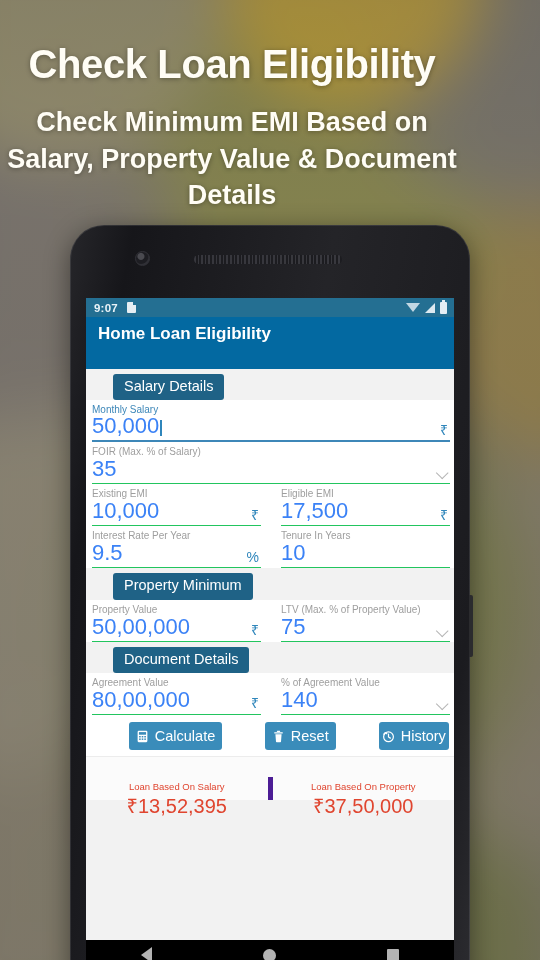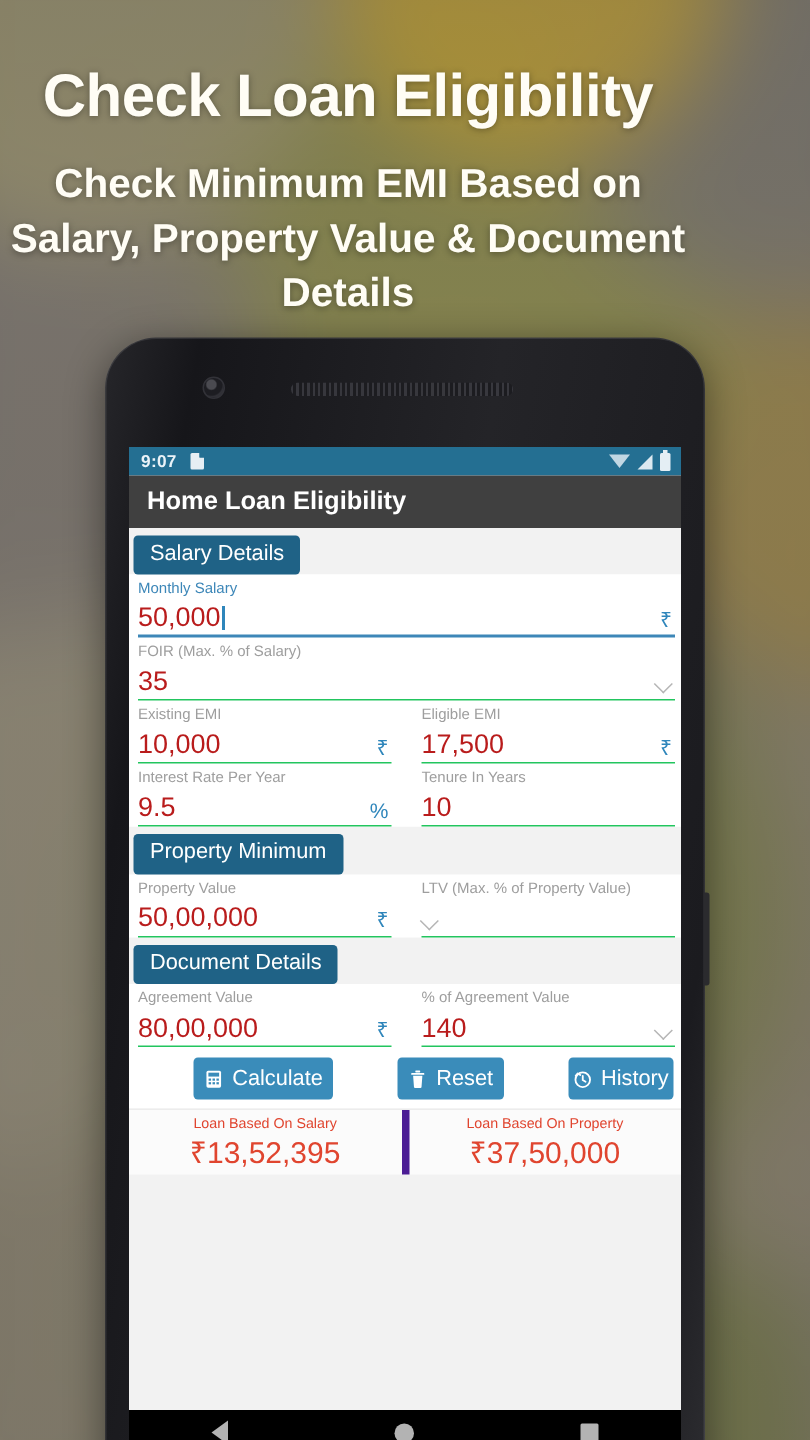--- a/index.html
+++ b/index.html
@@ -178,22 +178,22 @@
   .ic-batt::before {
     content: "";
     position: absolute;
     left: 2px; top: -2px;
     width: 3px; height: 2px;
     background: #e4eef4;
   }
 
   
   #appbar {
-    background: #404040;
-    padding: 6px 12px 7px 12px;
+    background: #0369a1;
+    padding: 6px 12px 24px 12px;
   }
   .app-title {
     color: #ffffff;
     font-size: 17px;
     font-weight: bold;
     line-height: 1.3;
   }
   .app-sub {
     color: #cfe4ef;
     font-size: 12.5px;
@@ -202,20 +202,21 @@
   }
 
   
   #form {
     background: #f2f2f2;
     height: 100%;
   }
 
   .section-head {
     padding: 5px 0 0 3px;
+    margin-left: 24px;
   }
   .section-tab {
     display: inline-block;
     background: #1f6286;
     color: #ffffff;
     font-size: 14.5px;
     padding: 4px 11px 5px 11px;
     border-radius: 3px;
     line-height: 1.2;
   }
@@ -245,22 +246,22 @@
   .f-input {
     display: flex;
     align-items: flex-end;
     border-bottom: 1px solid #22c55e;
     padding-bottom: 2px;
     height: 25px;
   }
   .f-input.focused { border-bottom: 2px solid #3d87b8; }
 
   .f-value {
-    font-size: 18px;
-    color: #b91c1c;
+    font-size: 22px;
+    color: #3b82f6;
     line-height: 1.15;
     flex: 1;
     white-space: nowrap;
   }
   .caret {
     display: inline-block;
     width: 1.5px;
     height: 16px;
     background: #2f86bb;
     vertical-align: -3px;
@@ -315,20 +316,21 @@
   #results {
     display: flex;
     background: #fbfbfb;
     border-top: 1px solid #ececec;
     height: 44px;
   }
   .res-cell {
     flex: 1;
     text-align: center;
     padding-top: 3px;
+    margin-top: 20px;
   }
   .res-cell + .res-cell { border-left: 5px solid #4c1d95; }
   .res-label {
     font-size: 9.5px;
     color: #e0452f;
     line-height: 1.4;
   }
   .res-value {
     font-size: 20px;
     color: #e0452f;
@@ -473,20 +475,21 @@
             <div class="field">
               <div class="f-label">Property Value</div>
               <div class="f-input">
                 <span class="f-value">50,00,000</span>
                 <span class="f-suffix">₹</span>
               </div>
             </div>
             <div class="field">
               <div class="f-label">LTV (Max. % of Property Value)</div>
               <div class="f-input">
+                <span class="f-value">75</span>
                 <span class="chev"></span>
               </div>
             </div>
           </div>
         </div>
 
         <div class="section-head">
           <span class="section-tab">Document Details</span>
         </div>
 

